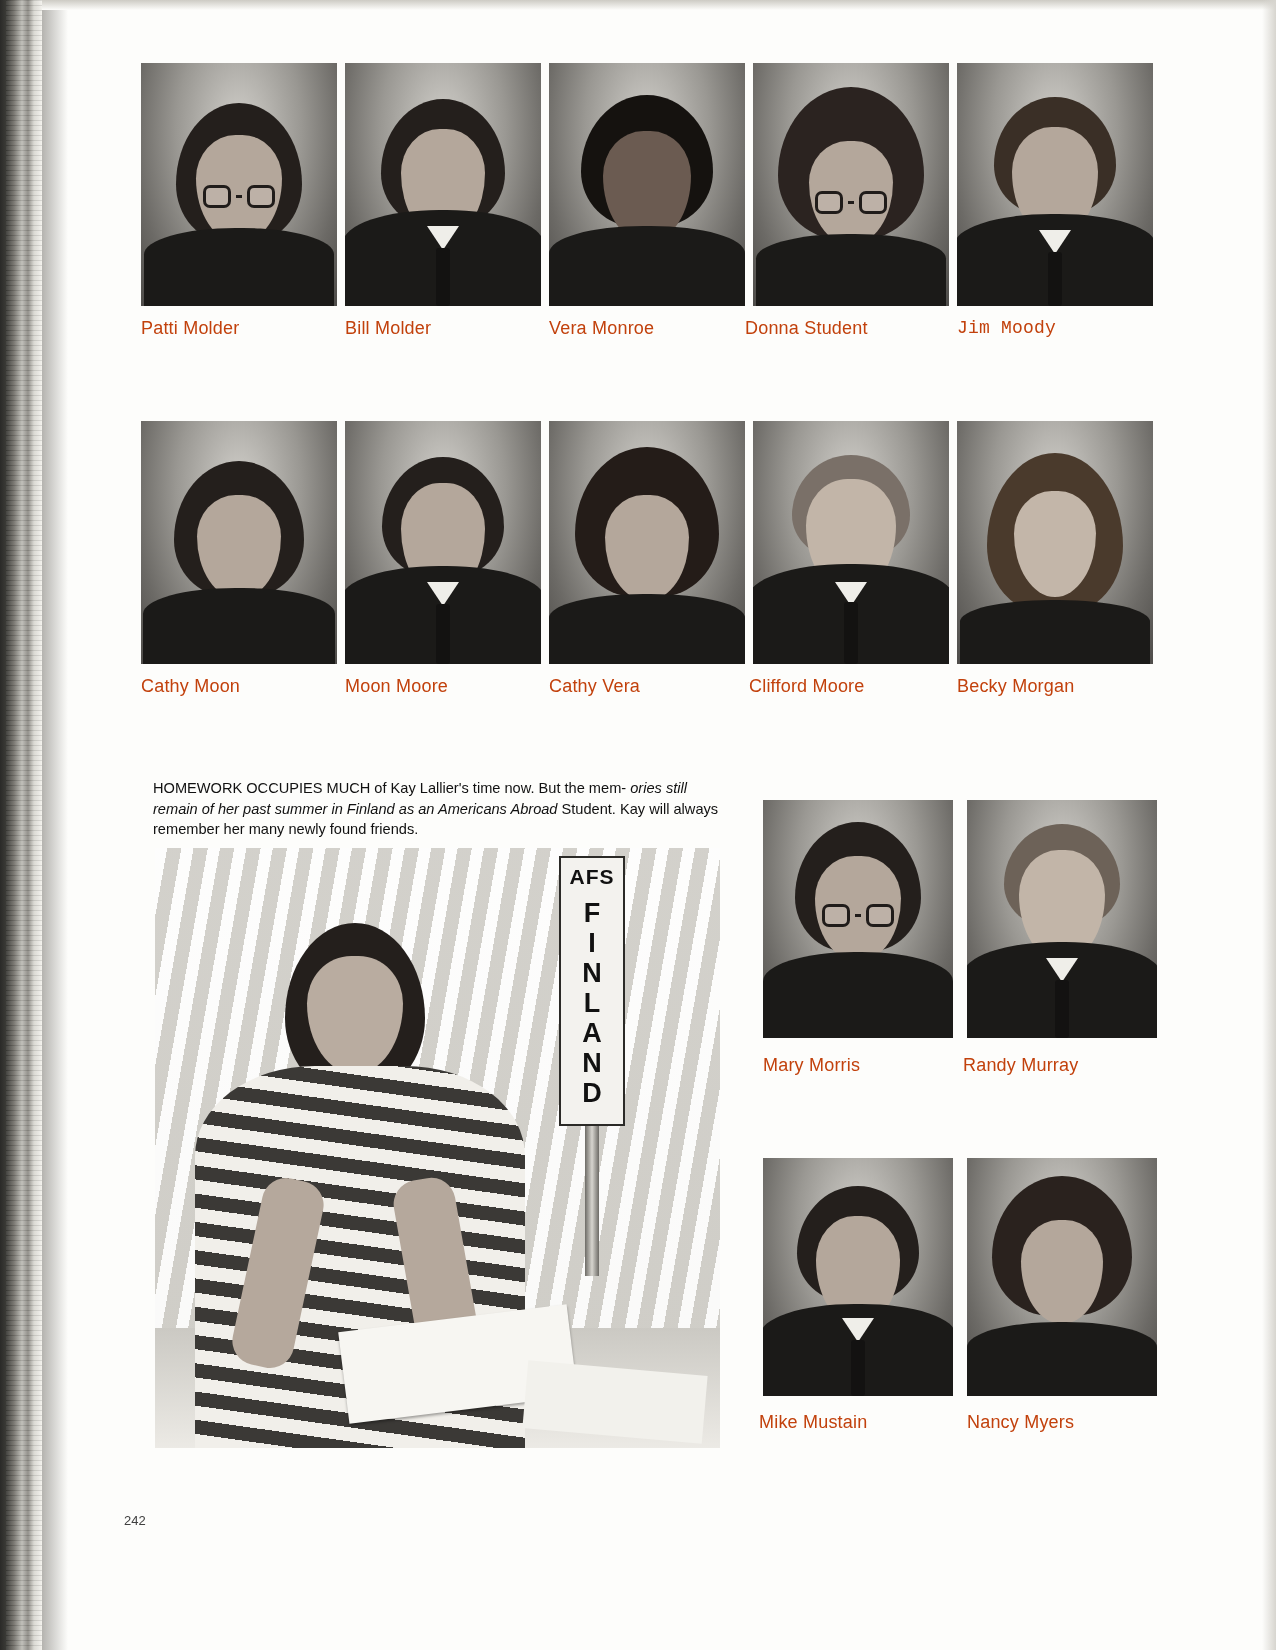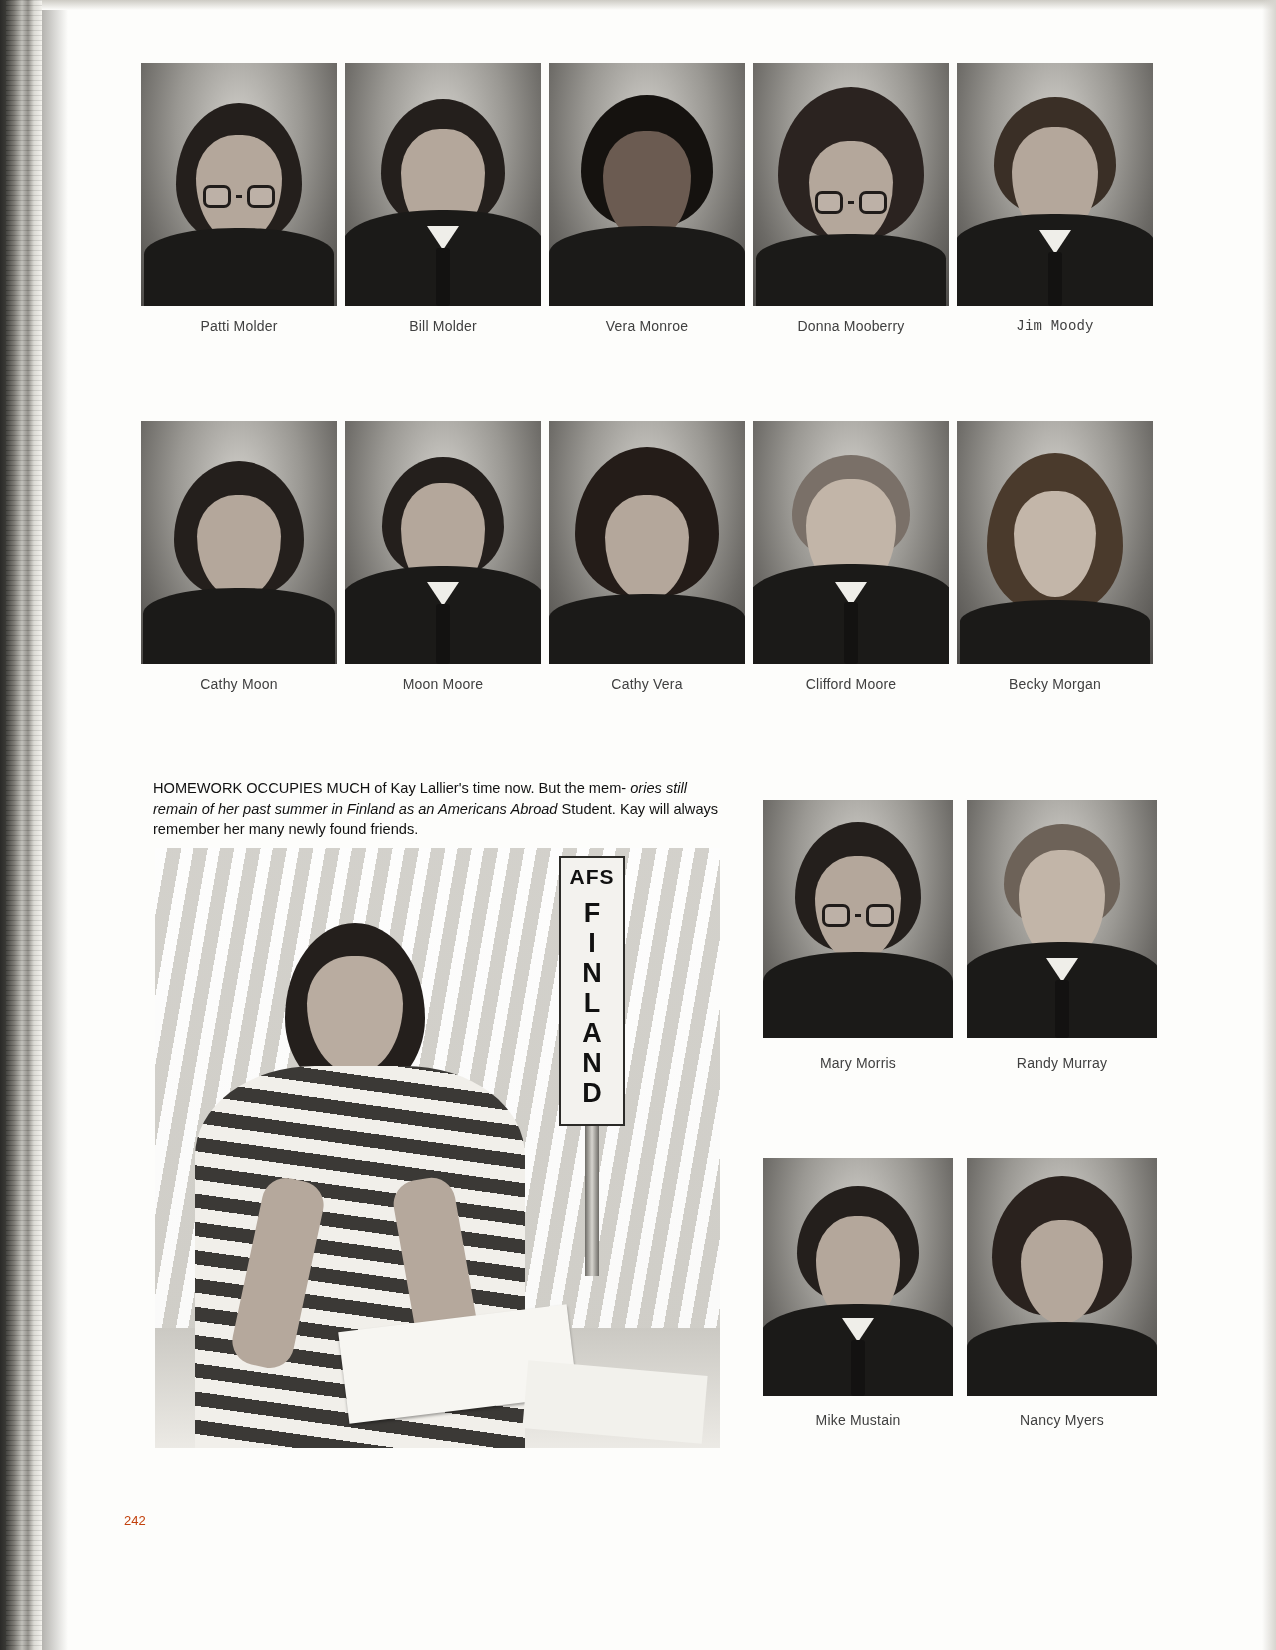--- a/index.html
+++ b/index.html
@@ -133,23 +133,22 @@
   }
   .glasses b {
     display: block;
     width: 6px;
     height: 3px;
     background: #201c1a;
   }
 
   .caption {
     position: absolute;
-    text-align: center;
-    font-size: 14px;
-    color: #404040;
+    font-size: 18px;
+    color: #c2410c;
     letter-spacing: 0.2px;
     white-space: nowrap;
   }
 
   
   .story-text {
     position: absolute;
     left: 153px;
     top: 778px;
     width: 575px;
@@ -265,21 +264,21 @@
     height: 68px;
     background: #f2f1ec;
     transform: rotate(5deg);
   }
 
   .page-number {
     position: absolute;
     left: 124px;
     top: 1513px;
     font-size: 13px;
-    color: #c2410c;
+    color: #404040;
   }
 </style>
 </head>
 <body>
 
 <div id="page">
 
   <div class="book-edge">
     <div class="book-edge-lines"></div>
   </div>
@@ -322,21 +321,21 @@
     <div class="bg"></div>
     <div class="hair" style="top:24px; width:146px; height:152px; background:#2b2320;"></div>
     <div class="face" style="top:78px; width:84px; height:104px;"></div>
     <div class="glasses" style="top:128px;">
         <i></i>
         <b></b>
         <i></i>
       </div>
     <div class="body" style="width:190px; height:72px;"></div>
   </div>
-  <div class="caption" style="left:745px; top:318px; width:212px;">Donna Mooberry</div>
+  <div class="caption" style="left:745px; top:318px; width:212px;">Donna Student</div>
 
   <div class="photo" style="left:957px; top:63px; width:196px; height:243px;">
     <div class="bg"></div>
     <div class="hair" style="top:34px; width:122px; height:118px; background:#3a2f26;"></div>
     <div class="face" style="top:64px; width:86px; height:112px;"></div>
     <div class="body" style="width:202px; height:92px;"></div>
     <div class="collar" style="bottom:52px;"></div>
     <div class="tie" style="bottom:0; height:54px;"></div>
   </div>
   <div class="caption" style="left:957px; top:318px; width:196px;font-family:Liberation Mono, monospace;">Jim Moody</div>

